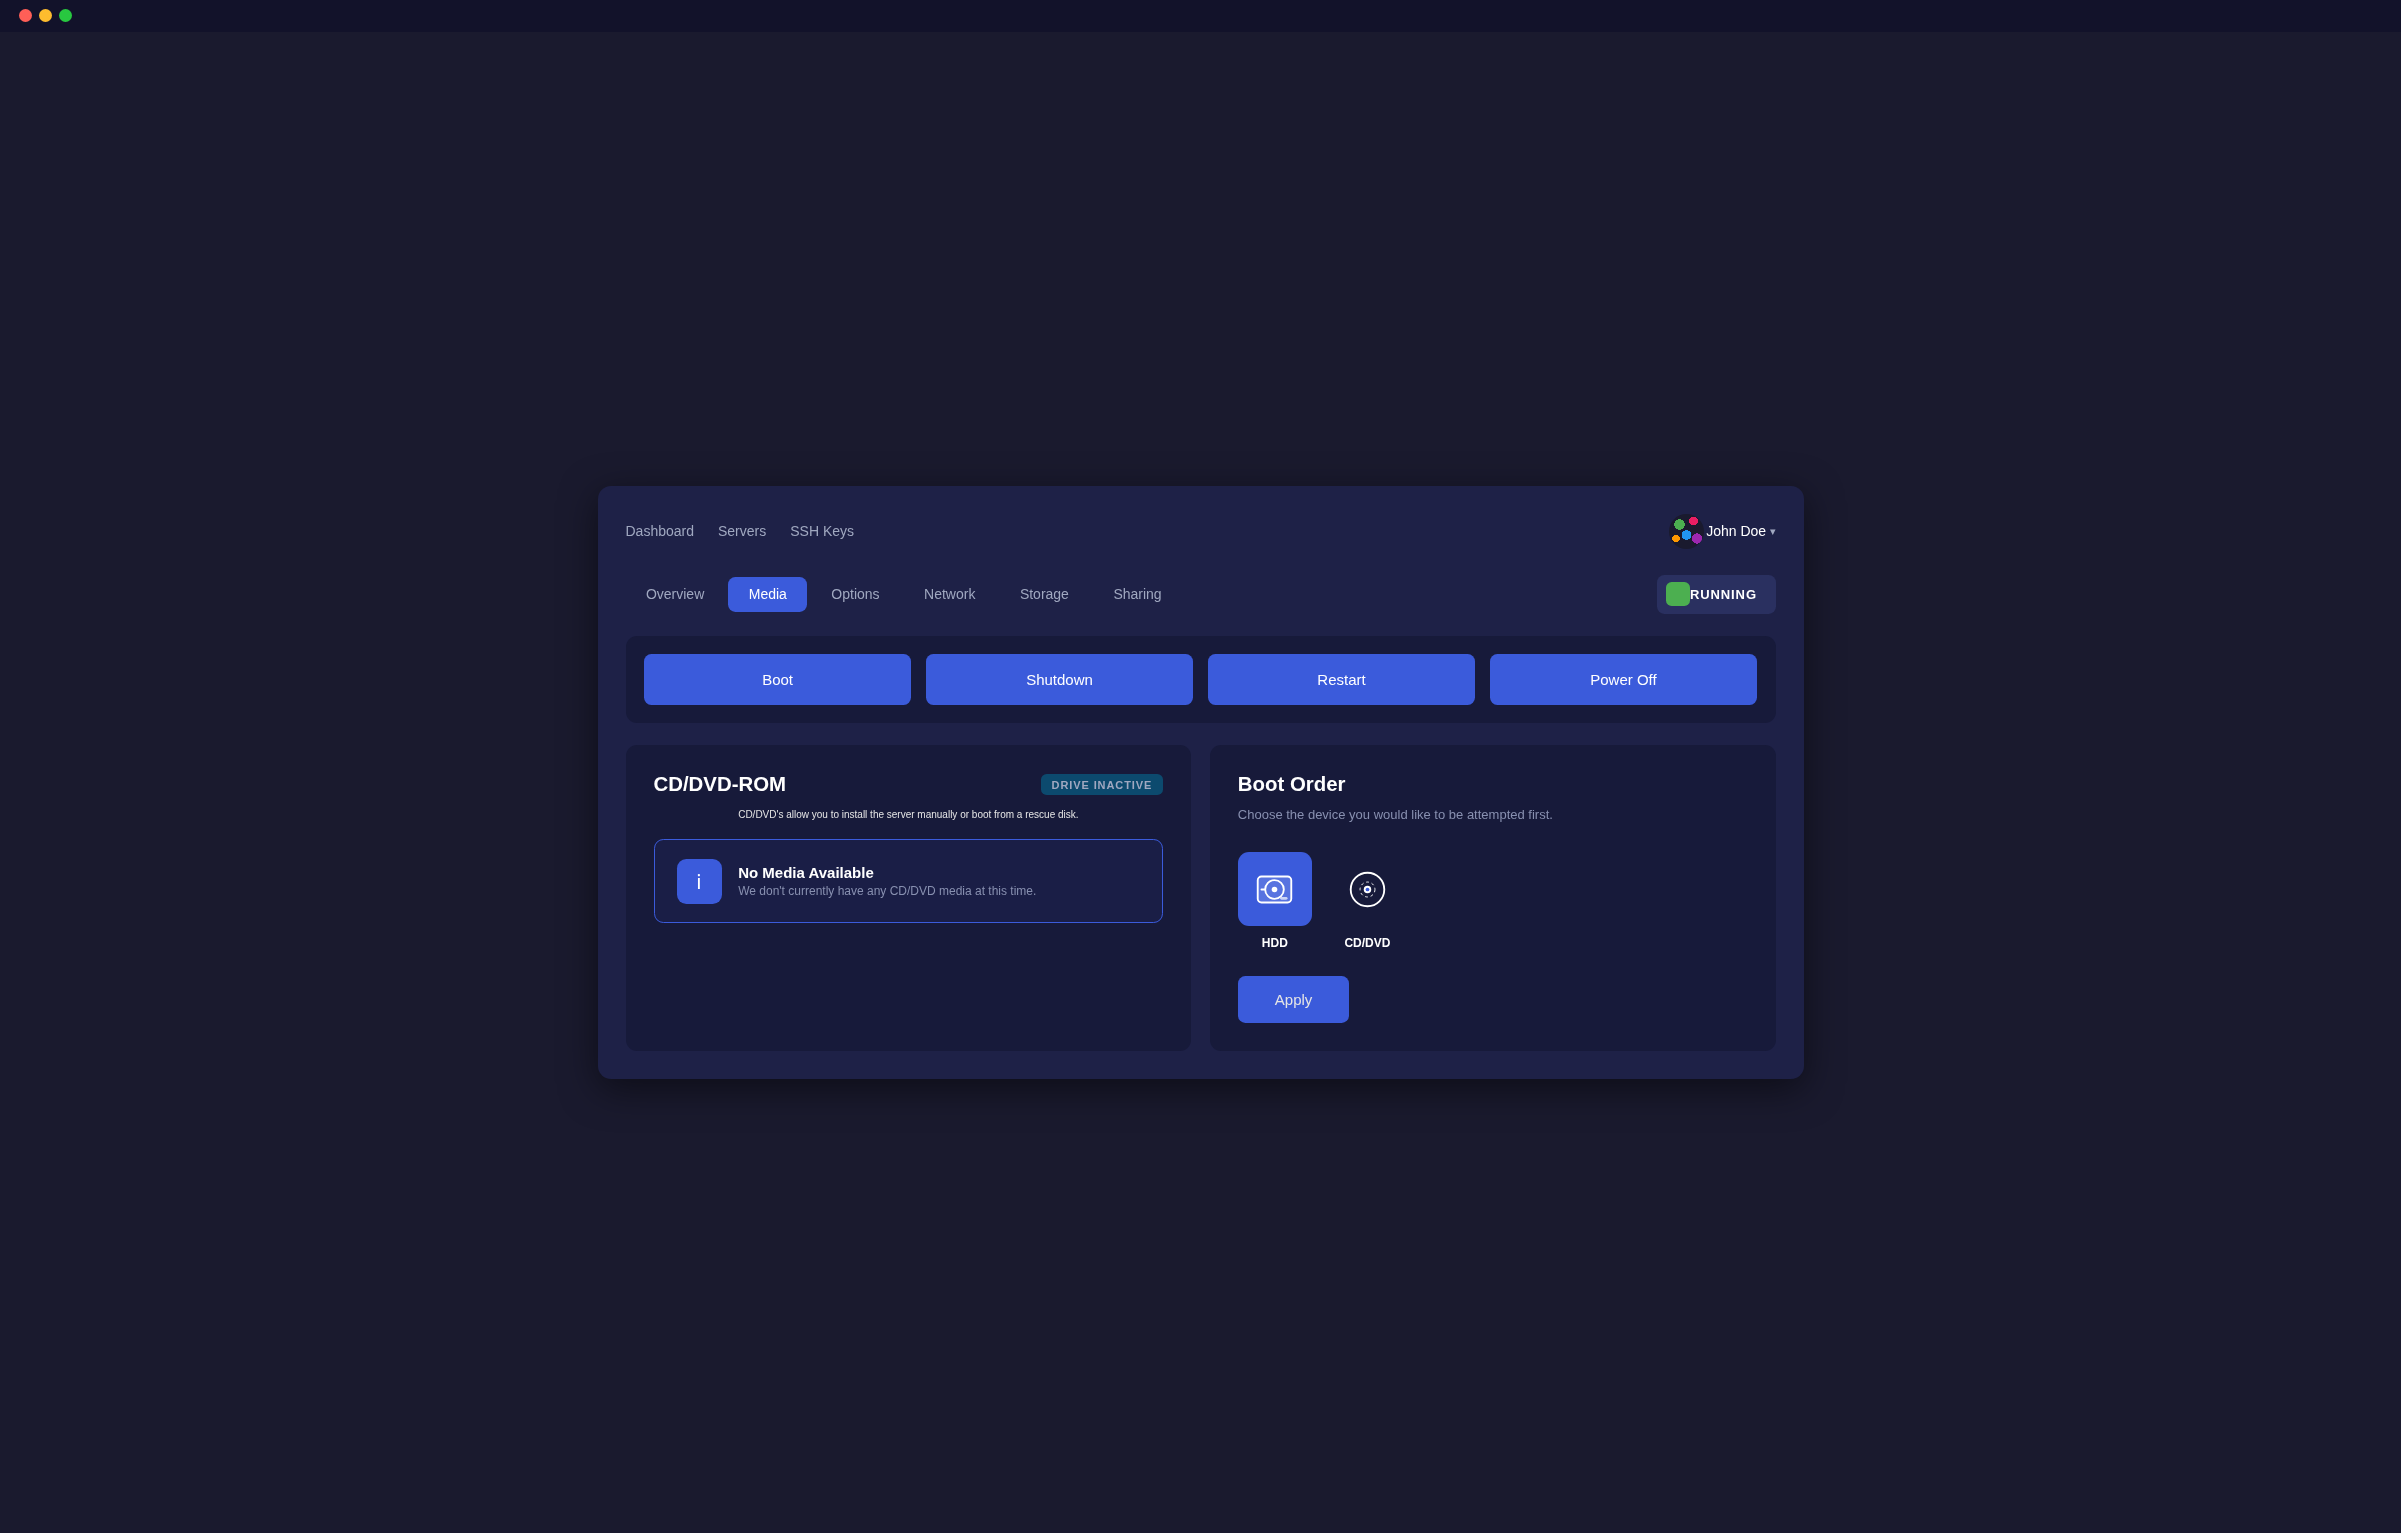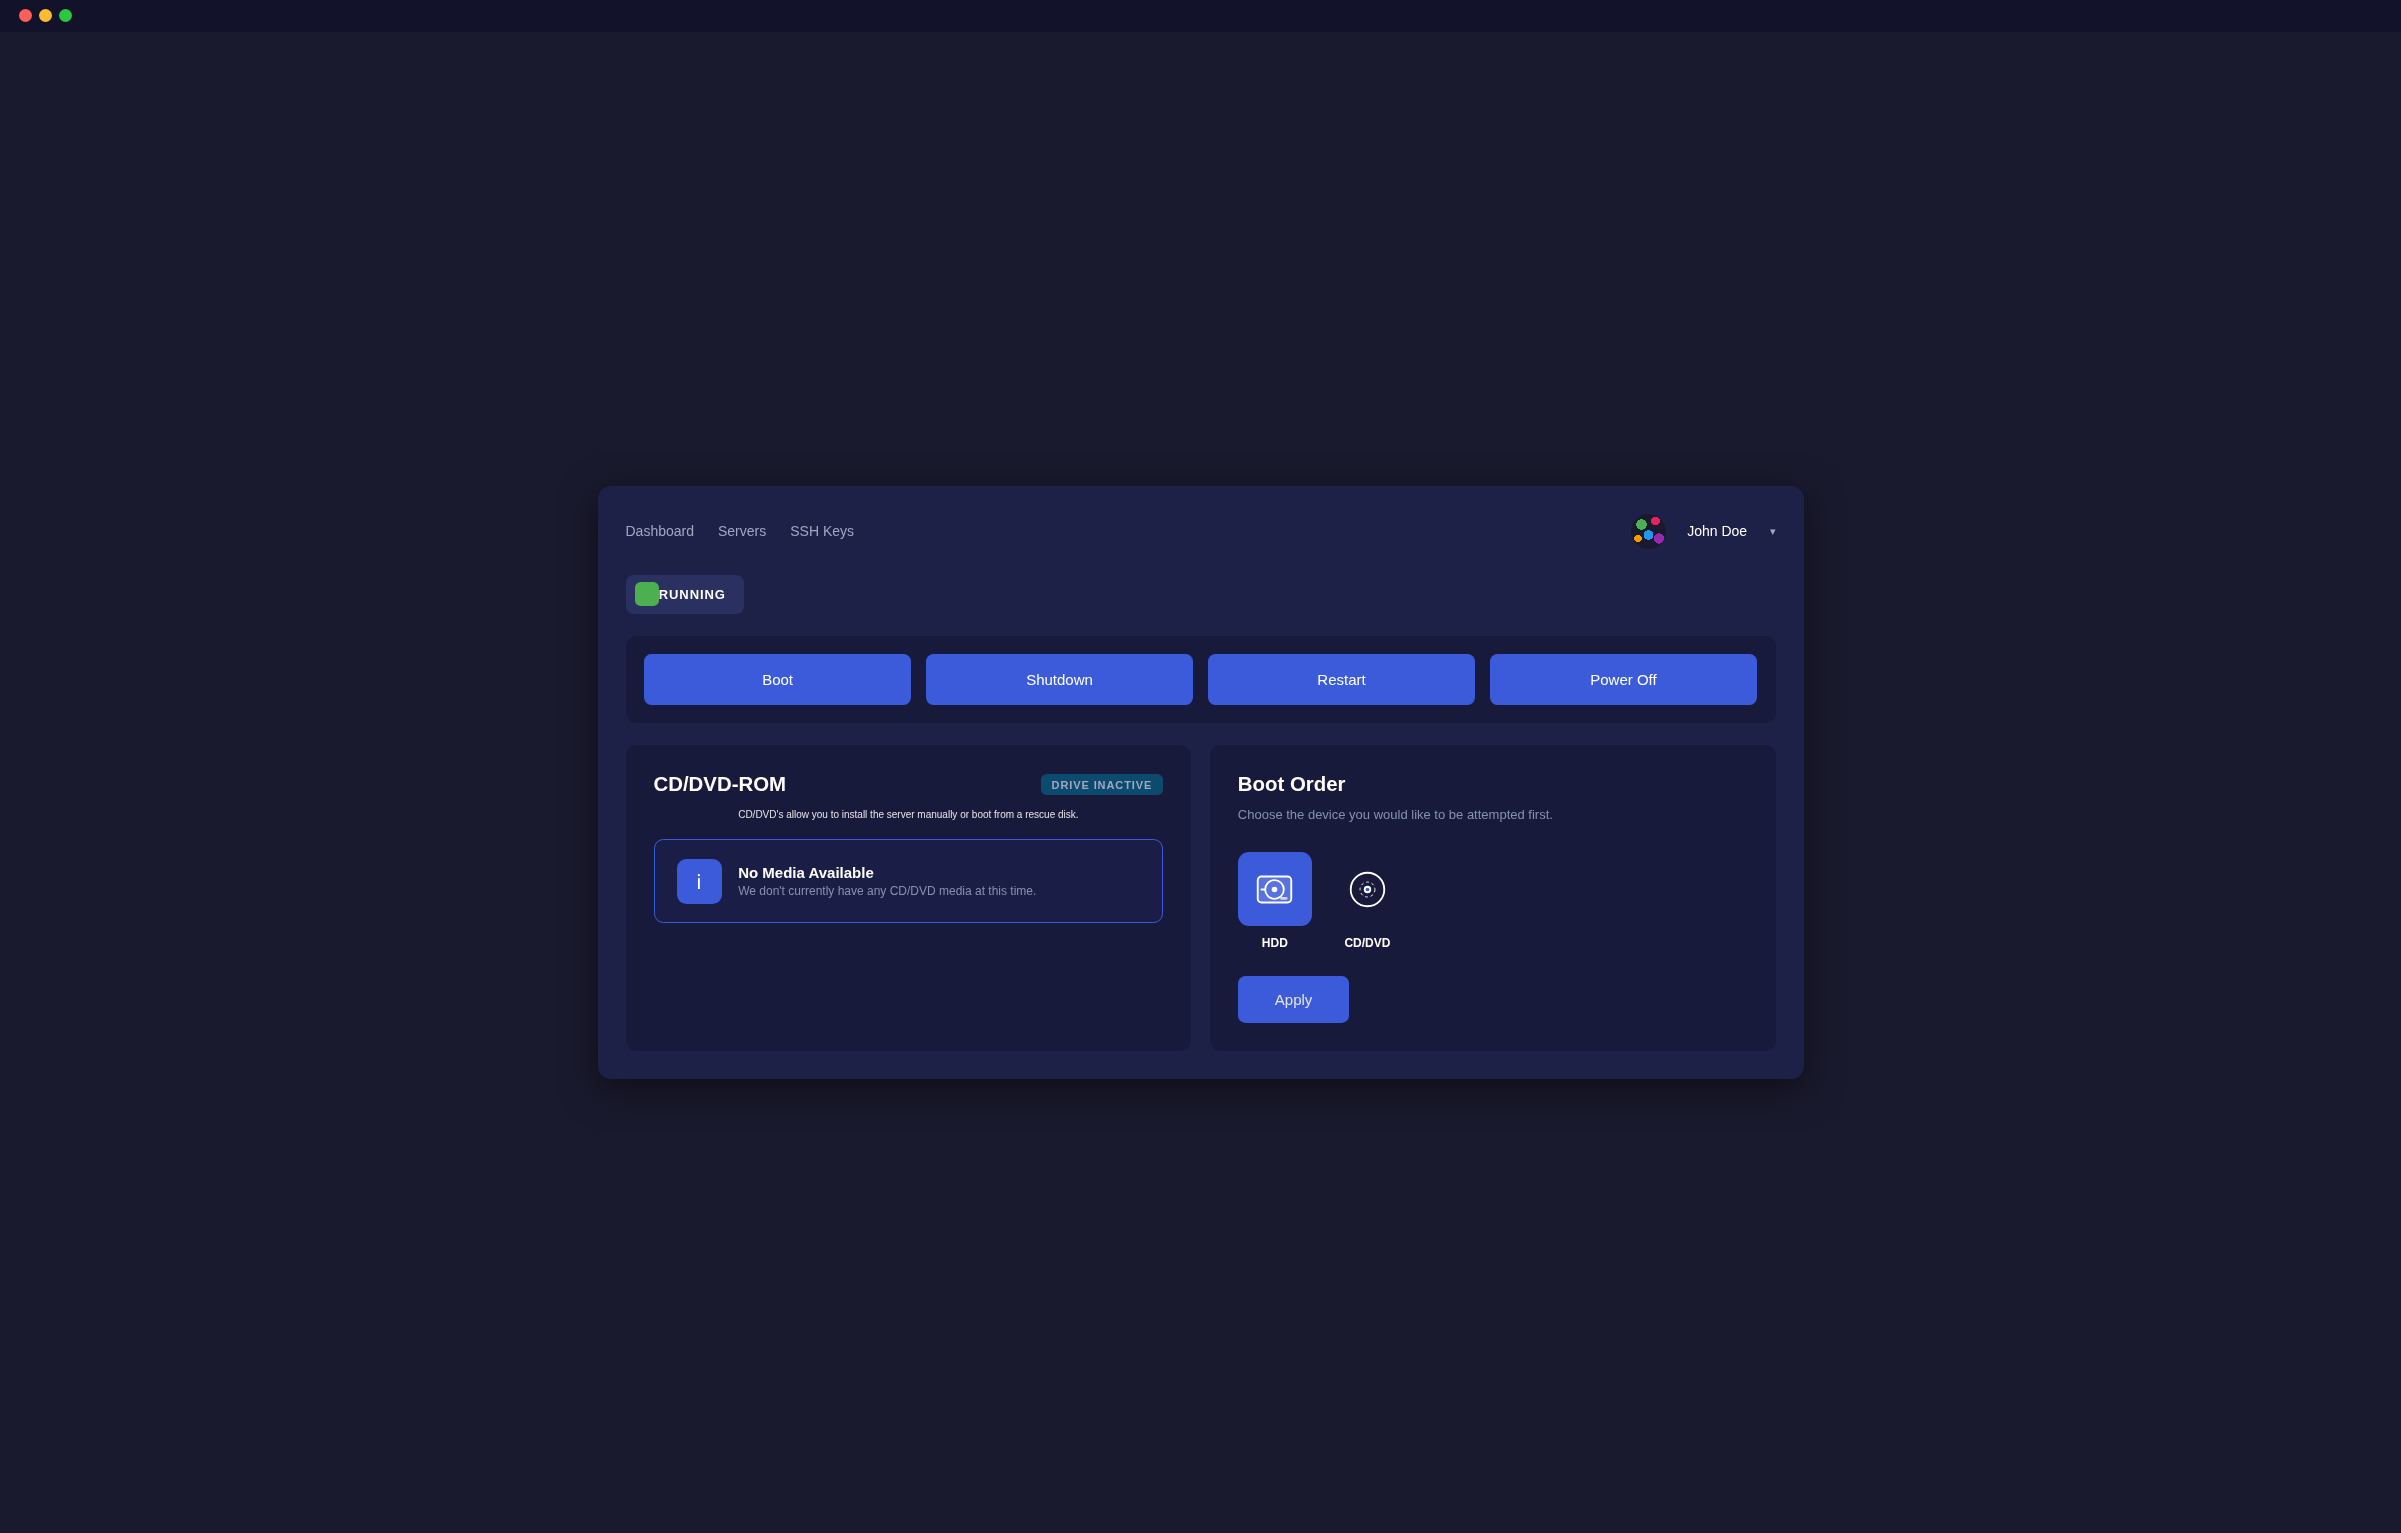--- a/index.html
+++ b/index.html
@@ -57,21 +57,21 @@
     }
     .top-nav-link {
       color: #a0a8c0;
       font-size: 14px;
       cursor: pointer;
       text-decoration: none;
     }
     .user-section {
       display: flex;
       align-items: center;
-      gap: 21px;
+      gap: 2px;
       cursor: pointer;
       justify-content: center;
     }
     .avatar {
       width: 35px; height: 35px;
       border-radius: 50%;
       background: linear-gradient(135deg, #4caf50, #9c27b0, #2196f3);
       display: flex;
       align-items: center;
       justify-content: center;
@@ -311,20 +311,28 @@
       <div class="user-section">
         <div class="avatar">
           <div class="avatar-inner"></div>
         </div>
         <span class="user-name">John Doe</span>
         <span class="dropdown-arrow">▾</span>
       </div>
     </div>
 
     <div class="tabs-row">
+      <div class="tabs">
+        <button class="tab">Overview</button>
+        <button class="tab active">Media</button>
+        <button class="tab">Options</button>
+        <button class="tab">Network</button>
+        <button class="tab">Storage</button>
+        <button class="tab">Sharing</button>
+      </div>
       <div class="status-badge">
         <div class="status-dot"></div>
         <span class="status-text">RUNNING</span>
       </div>
     </div>
 
     <div class="action-buttons">
       <button class="action-btn">Boot</button>
       <button class="action-btn">Shutdown</button>
       <button class="action-btn">Restart</button>

